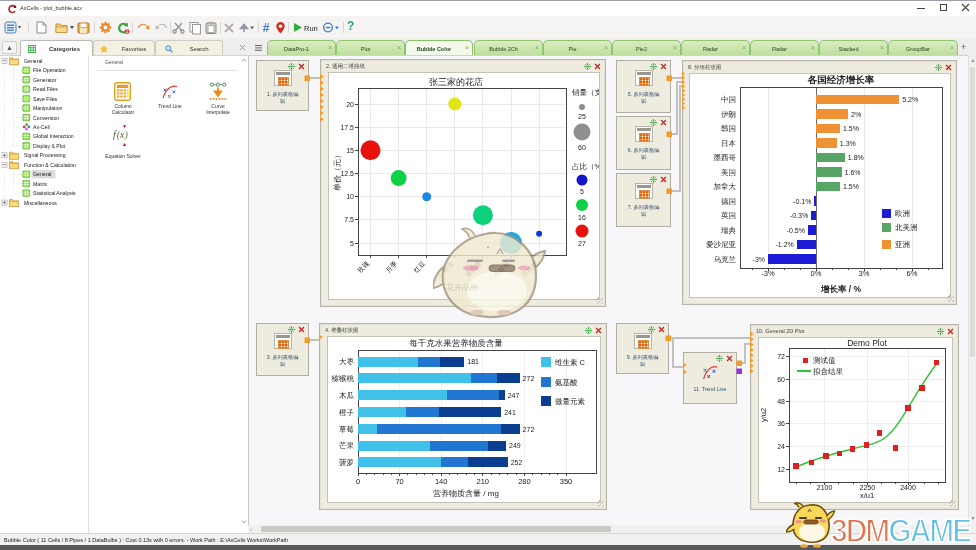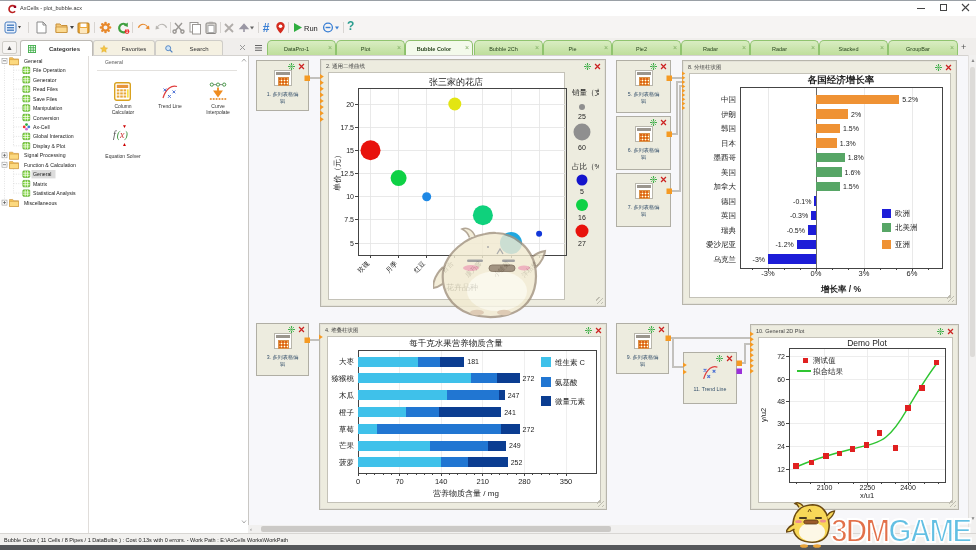--- a/index.html
+++ b/index.html
@@ -420,21 +420,21 @@
                 <path d="M1.5 1.5l2 2M8.5 8.5l-2-2M8.5 1.5l-2 2M1.5 8.5l2-2" stroke-width="1.2"></path>
               </g>
             </g>
           </svg>
         </div>
         <div class="xbtn" style="right:4px;top:3px">
           <svg width="7" height="7" viewBox="0 0 10 10">
             <path d="M1.5 1.5l7 7M8.5 1.5l-7 7" stroke="#cc2222" stroke-width="1.8"></path>
           </svg>
         </div>
-      <div class="inner" style="left:7px;top:12px;width:237px;height:228px">
+      <div class="inner" style="left:7px;top:12px;width:272px;height:228px">
           <svg width="270" height="226" viewBox="0 0 270 226" id="c2">
 <text x="127" y="12" font-size="9" fill="#222" text-anchor="middle">张三家的花店</text>
 <g stroke="#e4e4e4" stroke-width="0.8">
               <line x1="41.5" y1="15" x2="41.5" y2="182"></line>
               <line x1="69.6" y1="15" x2="69.6" y2="182"></line>
               <line x1="97.7" y1="15" x2="97.7" y2="182"></line>
               <line x1="125.8" y1="15" x2="125.8" y2="182"></line>
               <line x1="153.9" y1="15" x2="153.9" y2="182"></line>
               <line x1="182.0" y1="15" x2="182.0" y2="182"></line>
               <line x1="210.1" y1="15" x2="210.1" y2="182"></line>

